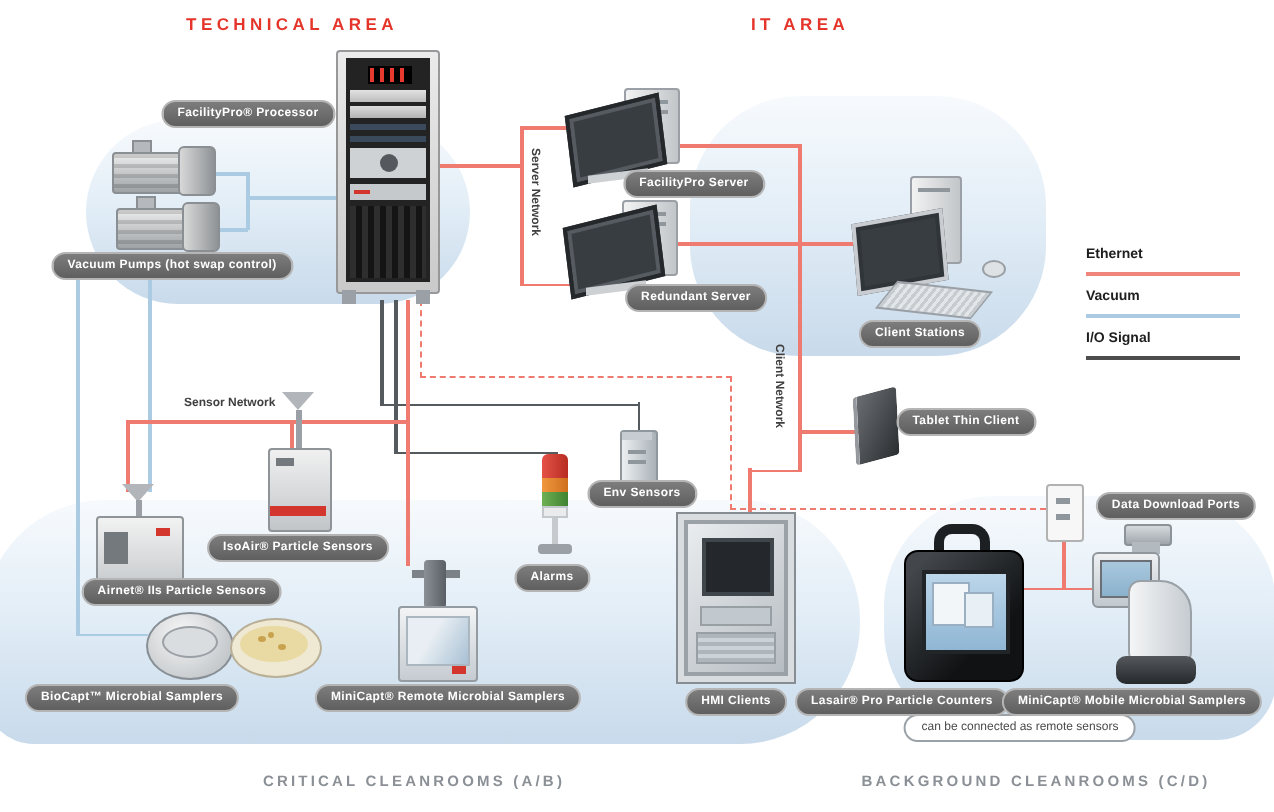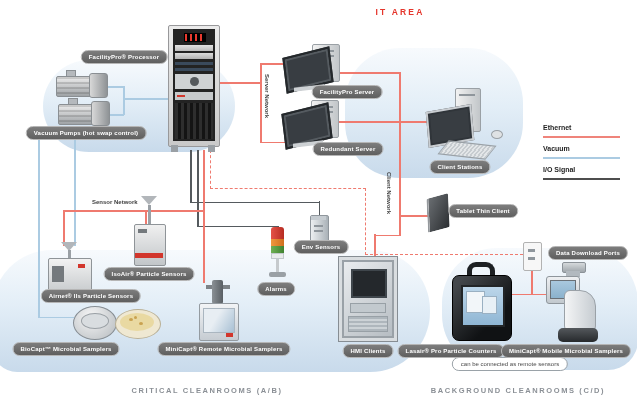--- a/index.html
+++ b/index.html
@@ -38,20 +38,21 @@
 </head>
 <body>
 
 <div class="stage">
 
   <div class="blob" style="left:43px;top:60px;width:192px;height:92px;border-radius:46px;"></div>
   <div class="blob" style="left:345px;top:48px;width:178px;height:130px;border-radius:55px;"></div>
   <div class="blob" style="left:-8px;top:250px;width:438px;height:122px;border-radius:60px 60px 60px 25px;"></div>
   <div class="blob" style="left:442px;top:248px;width:196px;height:122px;border-radius:55px 55px 30px 55px;"></div>
 
+  <div class="areaTitle" style="left:146px;top:7px;">TECHNICAL AREA</div>
   <div class="areaTitle" style="left:400px;top:7px;">IT AREA</div>
   <div class="roomTitle" style="left:207px;top:386px;">CRITICAL CLEANROOMS (A/B)</div>
   <div class="roomTitle" style="left:518px;top:386px;">BACKGROUND CLEANROOMS (C/D)</div>
 
   <div class="ln" style="left:218px;top:82px;width:43px;height:1.5px;z-index:10;"></div>
   <div class="lnv" style="left:260px;top:63px;width:1.5px;height:80px;z-index:10;"></div>
   <div class="ln" style="left:260px;top:63px;width:31px;height:1.5px;z-index:10;"></div>
   <div class="ln" style="left:260px;top:141.5px;width:31px;height:1.5px;z-index:10;"></div>
   <div class="ln" style="left:340px;top:72px;width:60px;height:1.5px;z-index:10;"></div>
   <div class="ln" style="left:335px;top:121px;width:96px;height:1.5px;z-index:10;"></div>

